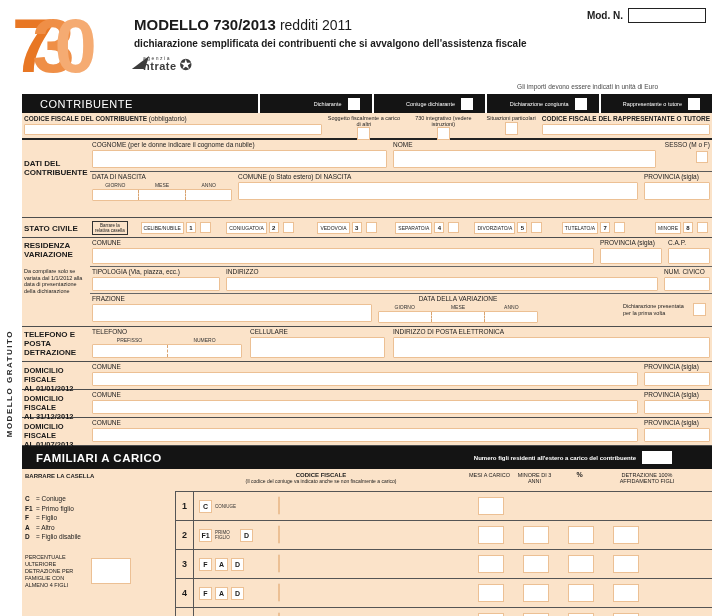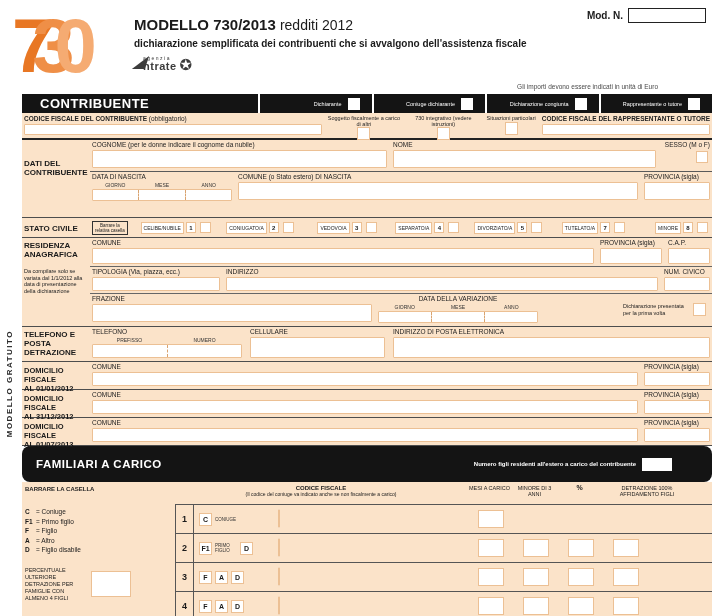--- a/index.html
+++ b/index.html
@@ -45,21 +45,21 @@
   .lbl.wrap { white-space:normal; }
   .fld { background:#fff; border:1px solid #ecc094; border-radius:1px; height:15px; }
   .cb  { width:12px; height:12px; background:#fff; border:1px solid #ecc094; flex:none; }
   .fg  { display:flex; flex-direction:column; }
   .split { display:flex; }
   .split i { flex:1; border-right:1px dashed #d9a36f; }
   .split i:last-child { border-right:none; }
   
   .bar { background:#141414; color:#fff; display:flex; align-items:center; }
   .bar-c { height:19px; }
-  .bar-c .bar-title { font-size:13px; font-weight:bold; letter-spacing:0.5px; margin-left:18px; width:218px; }
+  .bar-c .bar-title { font-size:11px; font-weight:normal; letter-spacing:0.5px; margin-left:18px; width:218px; }
   .bar-seg { flex:1; display:flex; align-items:center; justify-content:flex-end; height:100%;
              border-left:2px solid #fff; padding-right:12px; }
   .bar-lbl { font-size:5.5px; line-height:6px; text-align:right; width:62px; }
   .bar-box { width:12px; height:12px; background:#fff; margin-left:6px; flex:none; }
   
   .sec-cf { height:27px; border-bottom:2px solid #222; padding:2px 2px 3px 2px; gap:5px; }
   .sec-cf .fg { justify-content:space-between; }
   .cfg { align-items:center; }
   .cfg .lbl { text-align:center; font-size:5.5px; line-height:6px; }
   .cfg .cb { width:13px; height:13px; }
@@ -95,21 +95,21 @@
   .pv-lbl { width:66px; font-size:5.5px; line-height:6.5px; white-space:normal; }
   .pv .cb { width:13px; height:13px; }
   
   .sec-tel { height:35px; }
   .sec-tel .sec-r { flex-direction:row; gap:8px; padding:1px 2px 3px 2px; }
   
   .sec-dom { height:28px; }
   .sec-dom .sec-l { padding-top:4px; }
   .sec-dom .sec-r { flex-direction:row; gap:6px; padding:1px 2px 3px 2px; }
   
-  .bar-f { height:36px;border-radius:8px; }
+  .bar-f { height:23px; }
   .bar-f .bar-title { font-size:11.5px; font-weight:bold; margin-left:14px; letter-spacing:0.5px; }
   .bar-f .bar-note { margin-left:auto; font-size:6px; font-weight:bold; }
   .bar-f .bar-nbox { width:30px; height:13px; background:#fff; margin:0 40px 0 6px; }
   .fam { background:#fbe3c9; }
   .fam-head { display:flex; height:22px; }
   .fh { text-align:center; font-size:5.5px; line-height:6px; padding-top:3px; }
   .fh-left { width:153px; text-align:left; padding-left:3px; }
   .fh-left .lbl { font-size:6px; }
   .fh-cf { width:292px; }
   .fh-cf .b6 { font-weight:bold; font-size:6px; display:block; }
@@ -139,21 +139,21 @@
   .c-rest { flex:1; }
 </style>
 </head>
 <body>
 
 <div class="page">
 
   <div class="side-label">MODELLO GRATUITO</div>
 
   <div class="logo730"><span class="d7">7</span><span class="d3">3</span><span class="d0">0</span></div>
-  <div class="hdr-title"><span class="t-bold">MODELLO 730/2013</span> <span class="t-reg">redditi 2012</span></div>
+  <div class="hdr-title"><span class="t-bold">MODELLO 730/2013</span> <span class="t-reg">redditi 2011</span></div>
   <div class="hdr-sub">dichiarazione semplificata dei contribuenti che si avvalgono dell'assistenza fiscale</div>
   <div class="agenzia">
     <span class="ag-mark"></span>
     <span class="ag-words">
         <span class="ag-top">agenzia</span>
         <span class="ag-bot">ntrate</span>
       </span>
     <span class="ag-emblem">✪</span>
   </div>
   <div class="modn">
@@ -291,21 +291,21 @@
         <span class="sc-opt">
             <span class="sc-pill">MINORE</span>
             <span class="sc-num">8</span>
             <span class="cb"></span>
           </span>
       </div>
     </div>
 
     <div class="sec sec-res">
       <div class="sec-l">
-        <div class="sec-title">RESIDENZA ANAGRAFICA</div>
+        <div class="sec-title">RESIDENZA VARIAZIONE</div>
         <div class="sec-note">Da compilare solo se variata dal 1/1/2012 alla data di presentazione della dichiarazione</div>
       </div>
       <div class="sec-r">
         <div class="rrow rrow1">
           <div class="fg" style="flex:1">
             <span class="lbl">COMUNE</span>
             <span class="fld" style="height:16px"></span>
           </div>
           <div class="fg" style="width:62px">
             <span class="lbl">PROVINCIA (sigla)</span>

